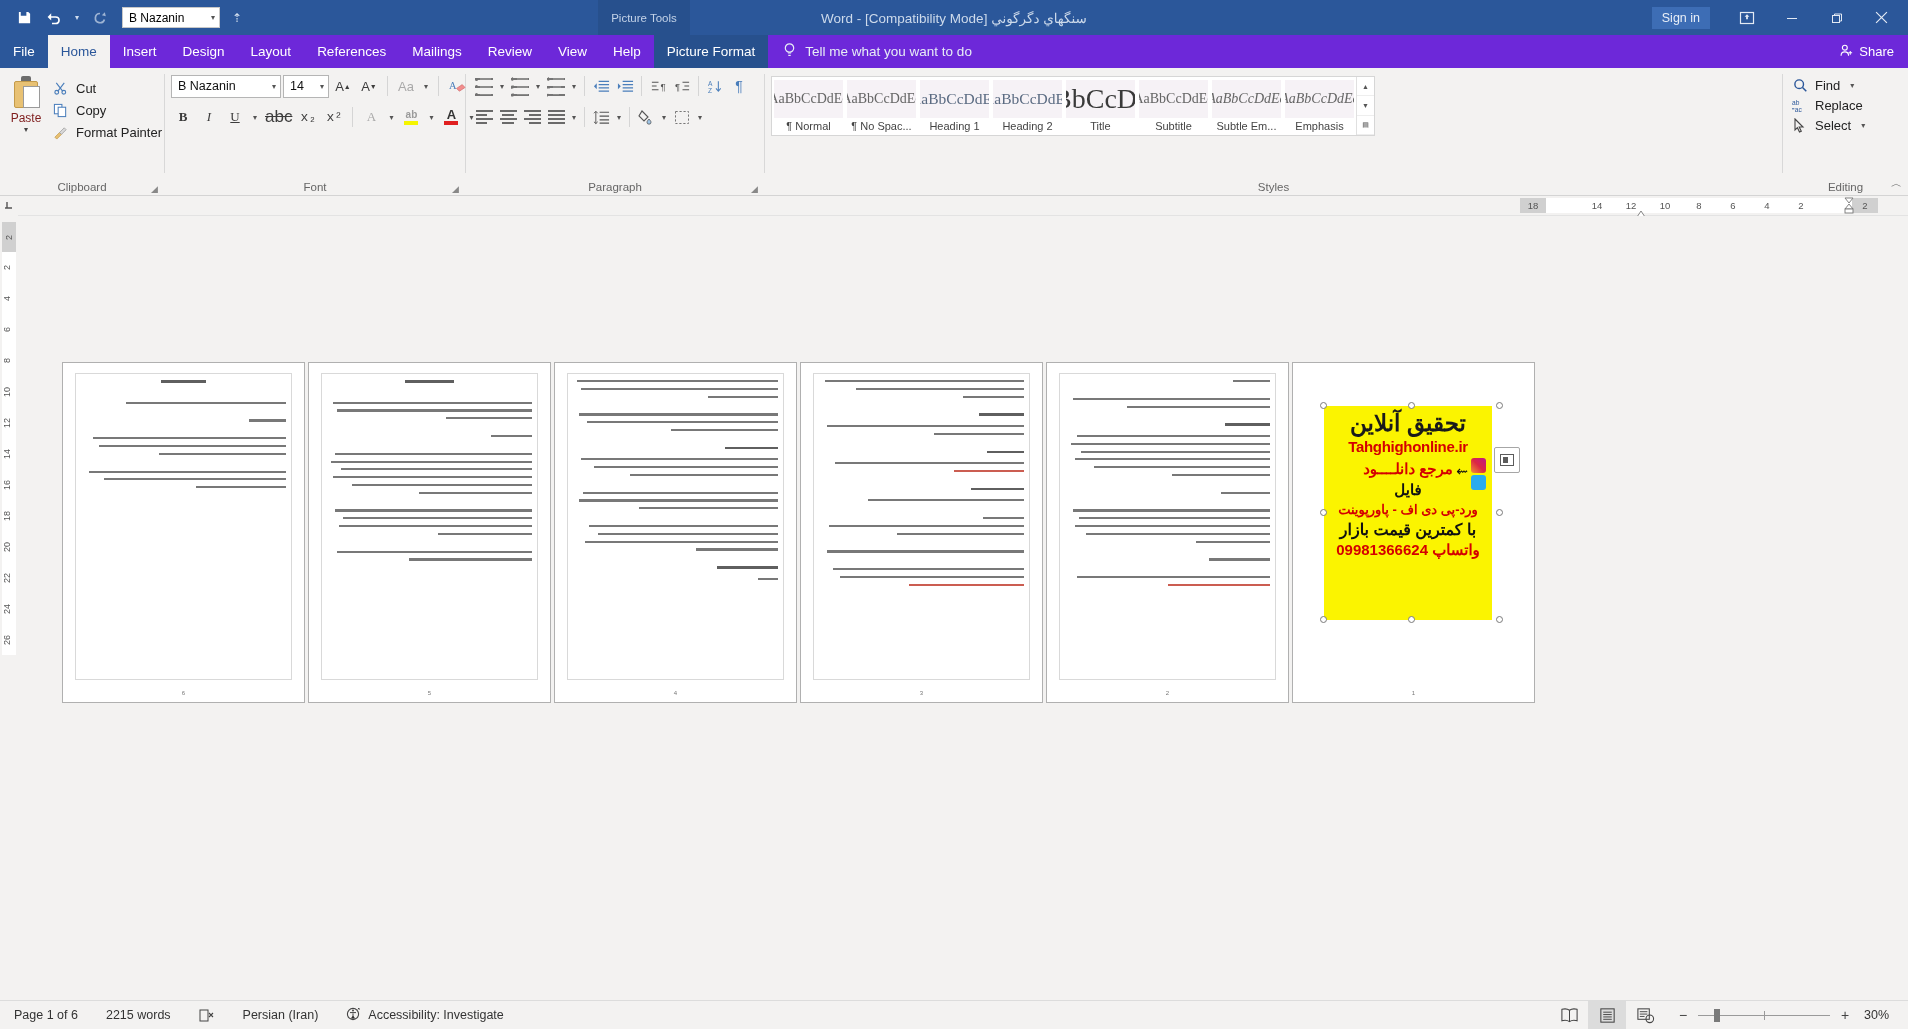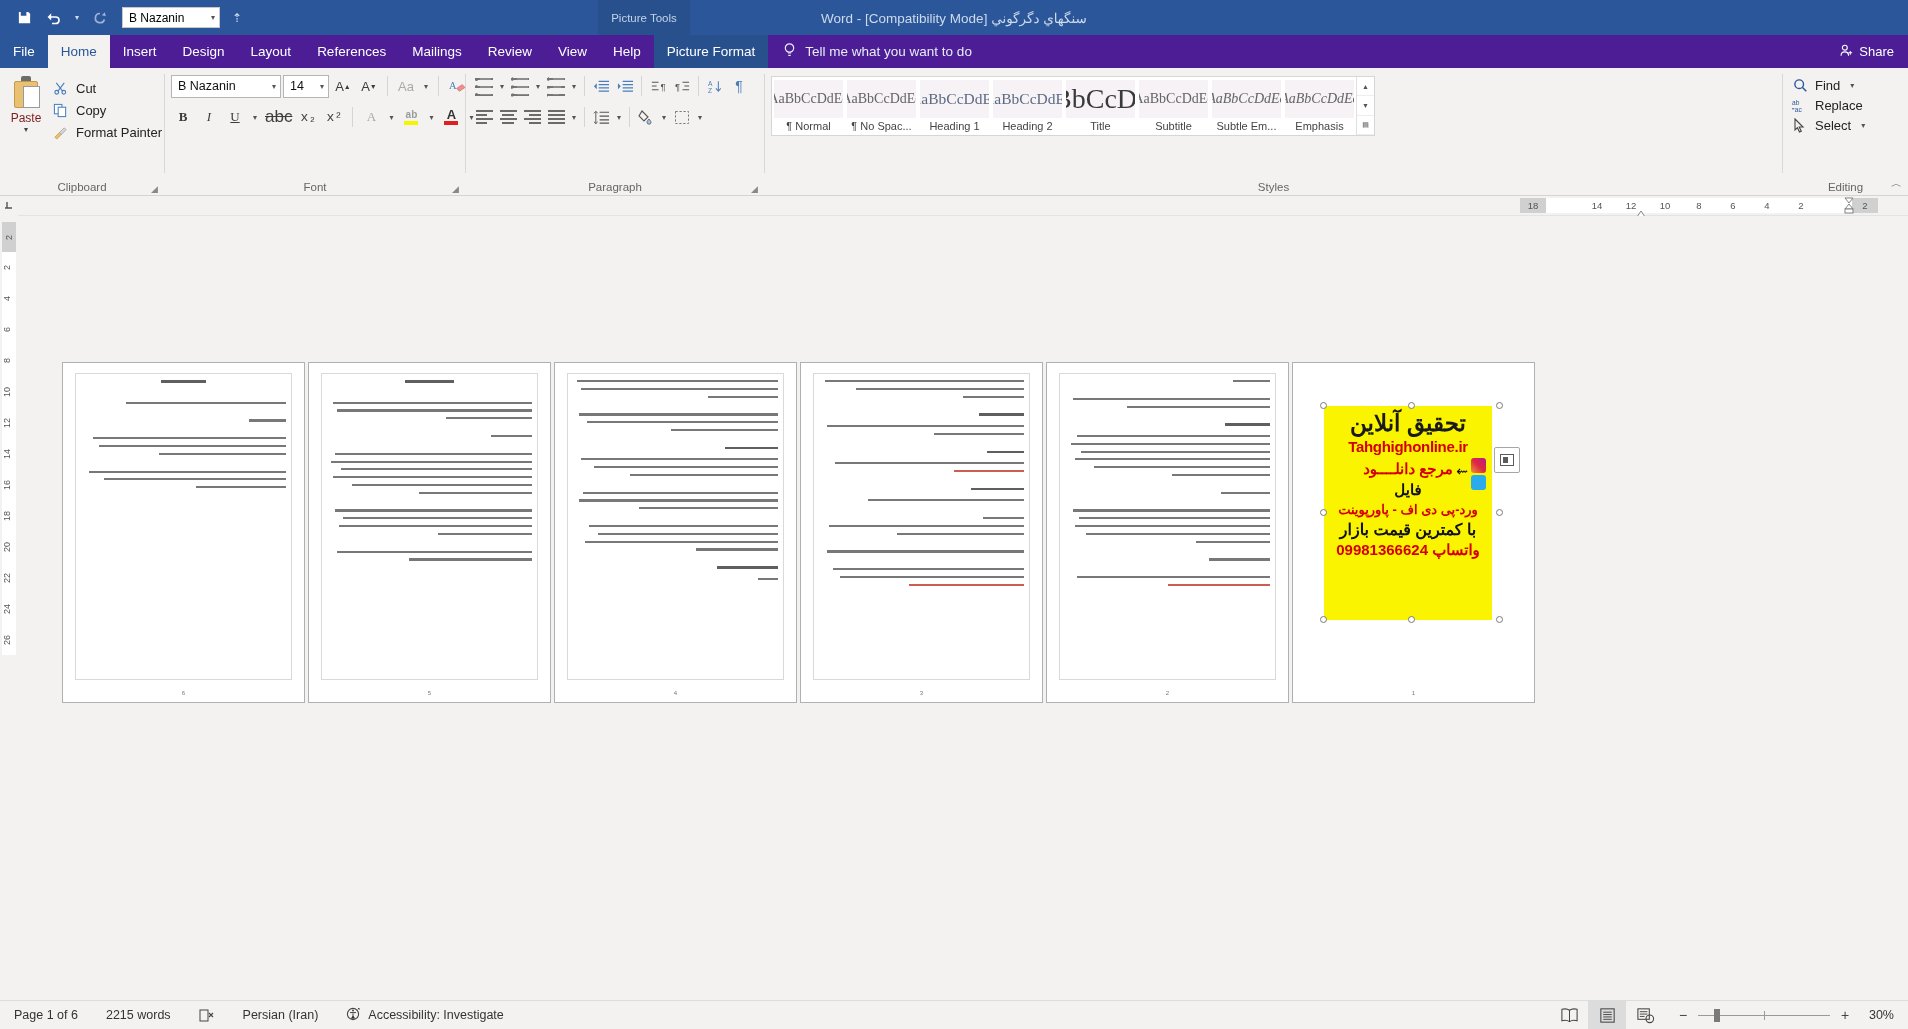--- a/index.html
+++ b/index.html
@@ -44,21 +44,21 @@
     background: #3d6db5; color: #e8eef7; font-size: 12.5px; padding: 4px 10px;
     margin-right: 14px; cursor: pointer;
   }
   .ribbon-display, .wbtn {
     width: 45px; height: 35px; display:flex; align-items:center; justify-content:center;
     color: #e3eaf4; font-size: 14px; cursor: pointer;
   }
 
   
   .tabsrow {
-    height: 33px; background: #4c1d95; display: flex; align-items: stretch;
+    height: 33px; background: #6d28d9; display: flex; align-items: stretch;
     position: relative; flex: 0 0 33px;
   }
   .tab {
     padding: 0 13px; display: flex; align-items: center; color: #fff;
     font-size: 13.5px; cursor: pointer; height: 33px;
   }
   .tab.file { background:#2b579a; }
   .tab.active { background: #f3f2f1; color: #2b579a; }
   .tab.ctx { background:#27508d; color:#fff; }
   .tellme {
@@ -246,21 +246,21 @@
   .sb-right { margin-left:auto; display:flex; align-items:center; height:29px; }
   .view-btn {
     width:38px; height:29px; display:flex; align-items:center; justify-content:center;
     cursor:pointer; color:#444;
   }
   .view-btn.active { background:#dcdcdc; }
   .zoom-wrap { display:flex; align-items:center; gap:8px; padding:0 12px; }
   .zoom-track { width:132px; height:1px; background:#9a9a9a; position:relative; }
   .zoom-thumb { position:absolute; left:16px; top:-6px; width:6px; height:13px; background:#7a7a7a; }
   .zoom-mid { position:absolute; left:66px; top:-4px; width:1px; height:9px; background:#9a9a9a;}
-  .zoom-pct { width:44px; text-align:right; padding-right:14px; font-size:12.5px;}
+  .zoom-pct { width:44px; text-align:left; padding-right:14px; font-size:12.5px;}
   .zbtn { cursor:pointer; font-size:14px; color:#444; width:14px; text-align:center; }
 </style>
 </head>
 <body>
 
 <div class="app">
 
   <div class="titlebar">
     <div class="qat">
       <div class="qat-btn">
@@ -284,20 +284,45 @@
       <div class="qat-fontbox">
         <span>B Nazanin</span>
         <span class="cv">▾</span>
       </div>
       <div class="qat-more">⇡</div>
     </div>
 
     <div class="title-text">سنگهاي دگرگوني [Compatibility Mode]  -  Word</div>
     <div class="ctx-tab-title">Picture Tools</div>
 
+    <div class="win-right">
+      <div class="signin">Sign in</div>
+      <div class="ribbon-display">
+        <svg width="16" height="16" viewBox="0 0 16 16">
+            <rect x="1.5" y="2.5" width="13" height="11" fill="none" stroke="#e3eaf4" stroke-width="1.2"></rect>
+            <path fill="#e3eaf4" d="M8 4.2l2.4 2.6H8.9v2.4H7.1V6.8H5.6z"></path>
+          </svg>
+      </div>
+      <div class="wbtn">
+        <svg width="12" height="12" viewBox="0 0 12 12">
+            <rect x="1" y="6" width="10" height="1" fill="#e3eaf4"></rect>
+          </svg>
+      </div>
+      <div class="wbtn">
+        <svg width="12" height="12" viewBox="0 0 12 12">
+            <rect x="1.5" y="3.5" width="7" height="7" fill="none" stroke="#e3eaf4"></rect>
+            <path d="M3.5 3.5V2h7v7H9" fill="none" stroke="#e3eaf4"></path>
+          </svg>
+      </div>
+      <div class="wbtn close">
+        <svg width="13" height="13" viewBox="0 0 12 12">
+            <path d="M1 1l10 10M11 1L1 11" stroke="#e3eaf4" stroke-width="1.1"></path>
+          </svg>
+      </div>
+    </div>
   </div>
 
   <div class="tabsrow">
     <div class="tab file">File</div>
     <div class="tab active">Home</div>
     <div class="tab">Insert</div>
     <div class="tab">Design</div>
     <div class="tab">Layout</div>
     <div class="tab">References</div>
     <div class="tab">Mailings</div>

